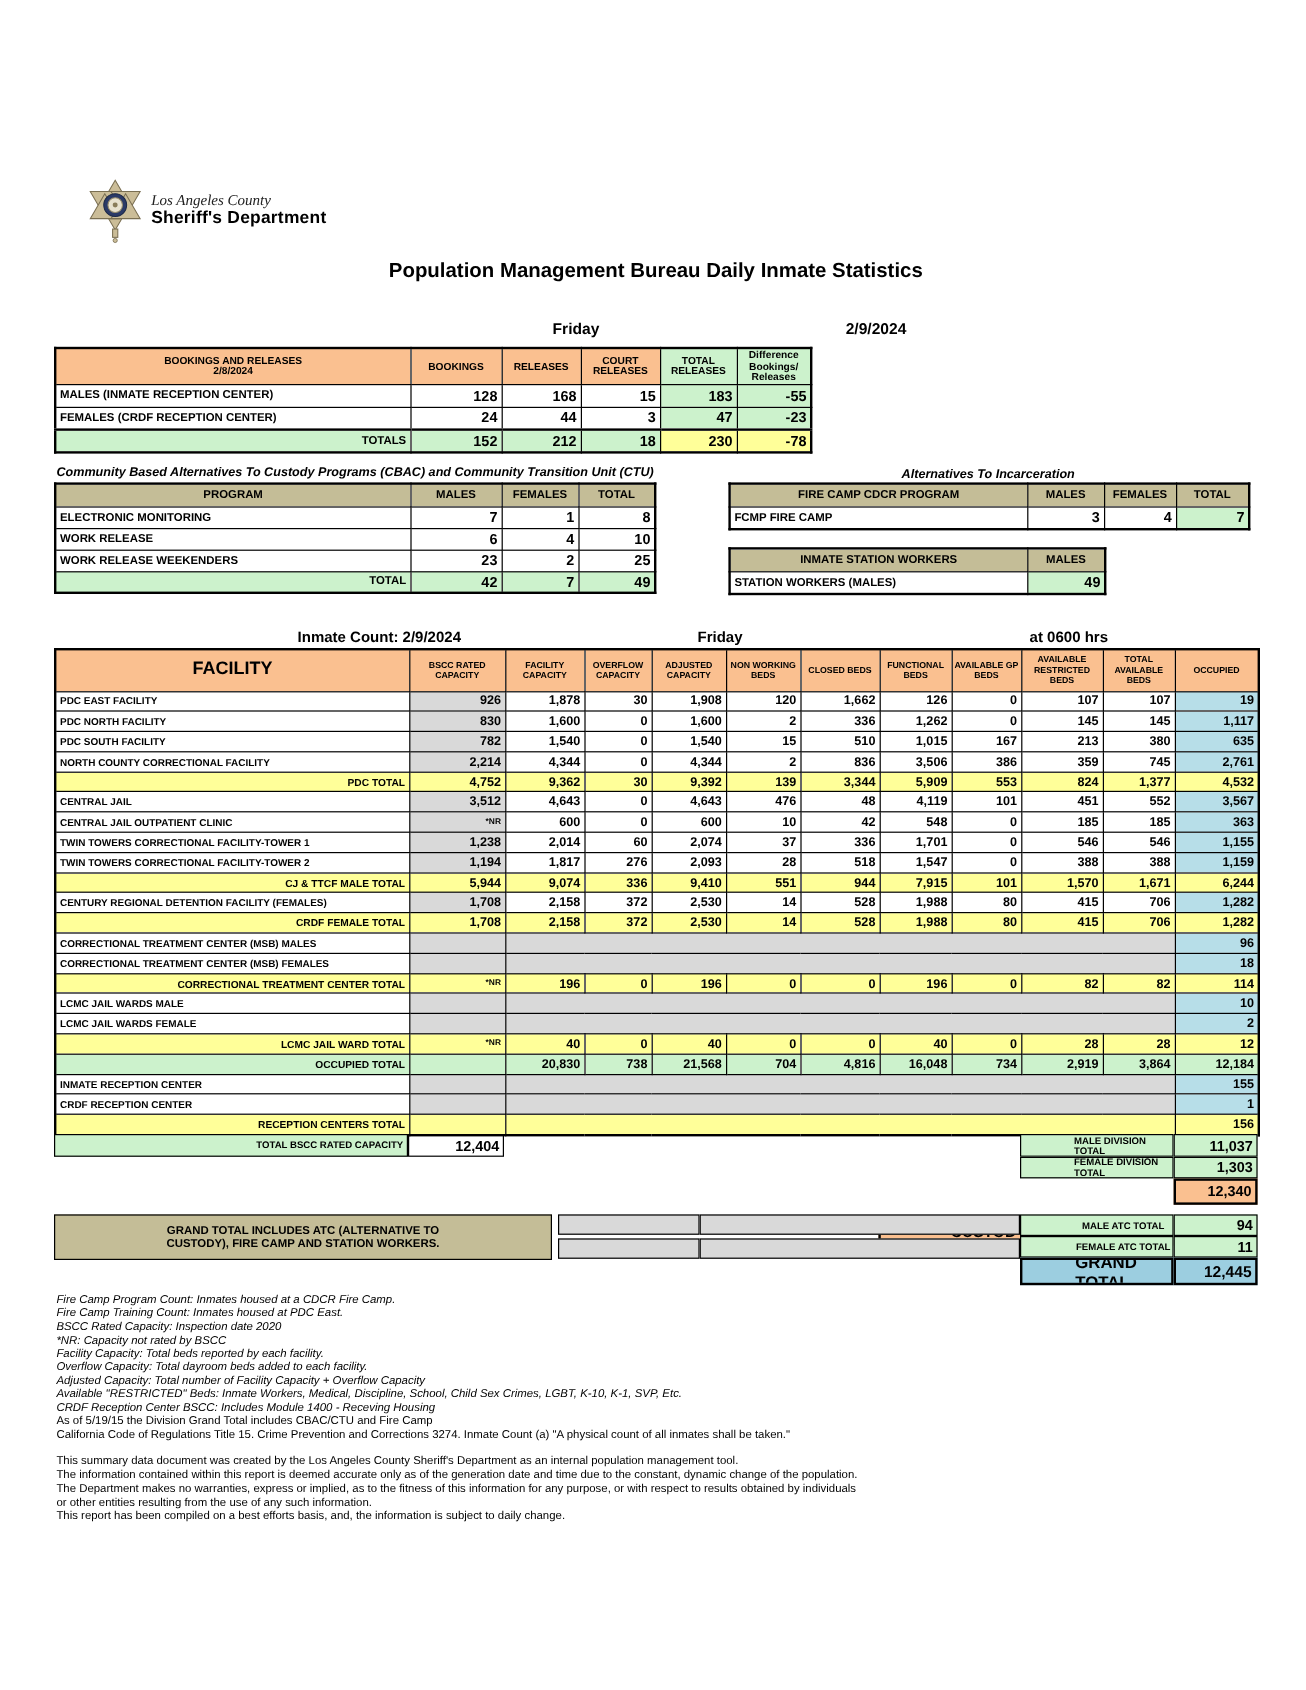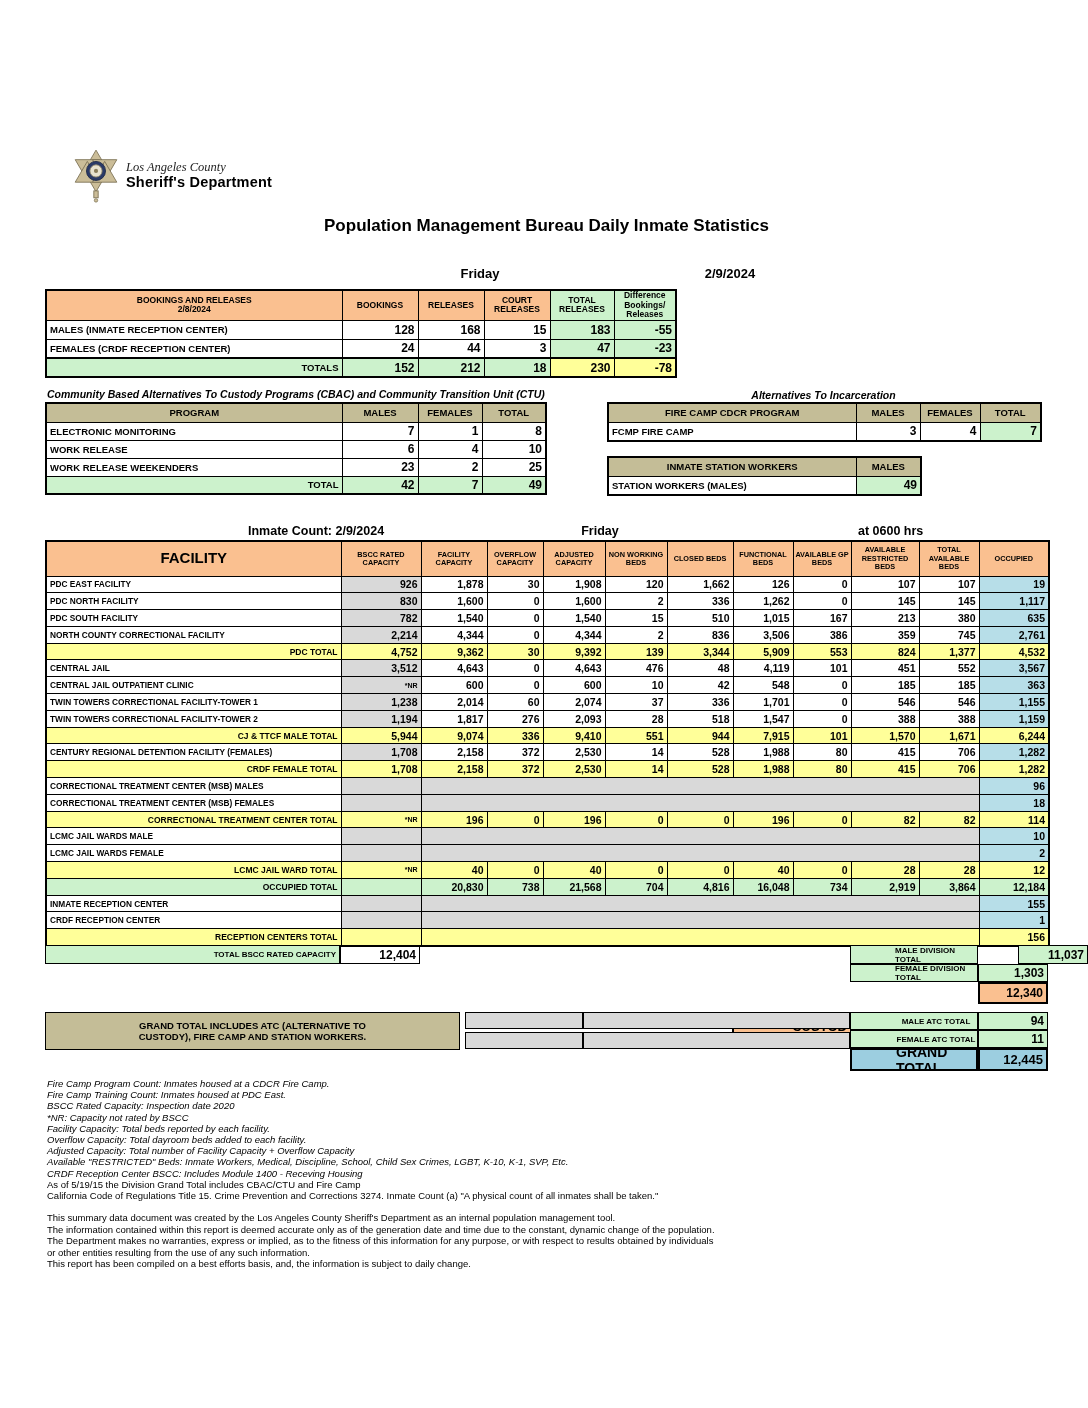--- a/index.html
+++ b/index.html
@@ -517,21 +517,21 @@
 
 <div class="box green" style="left:45px;top:945px;width:295px;height:19px;justify-content:flex-end;padding-right:3px;border-width:1.5px;">
     <span class="smallcap">TOTAL BSCC RATED CAPACITY</span>
   </div>
 <div class="box right" style="left:340px;top:945px;width:80px;height:19px;border-width:1.5px;">
     <span class="val">12,404</span>
   </div>
 <div class="box green center" style="left:850px;top:945px;width:128px;height:19px;">
     <span class="smallcap">MALE DIVISION TOTAL</span>
   </div>
-<div class="box green right" style="left:978px;top:945px;width:70px;height:19px;margin-left:40px;">
+<div class="box green right" style="left:978px;top:945px;width:70px;height:19px;">
     <span class="val">11,037</span>
   </div>
 
 <div class="box green center" style="left:850px;top:964px;width:128px;height:18px;">
     <span class="smallcap">FEMALE DIVISION TOTAL</span>
   </div>
 <div class="box green right" style="left:978px;top:964px;width:70px;height:18px;">
     <span class="val">1,303</span>
   </div>
 

